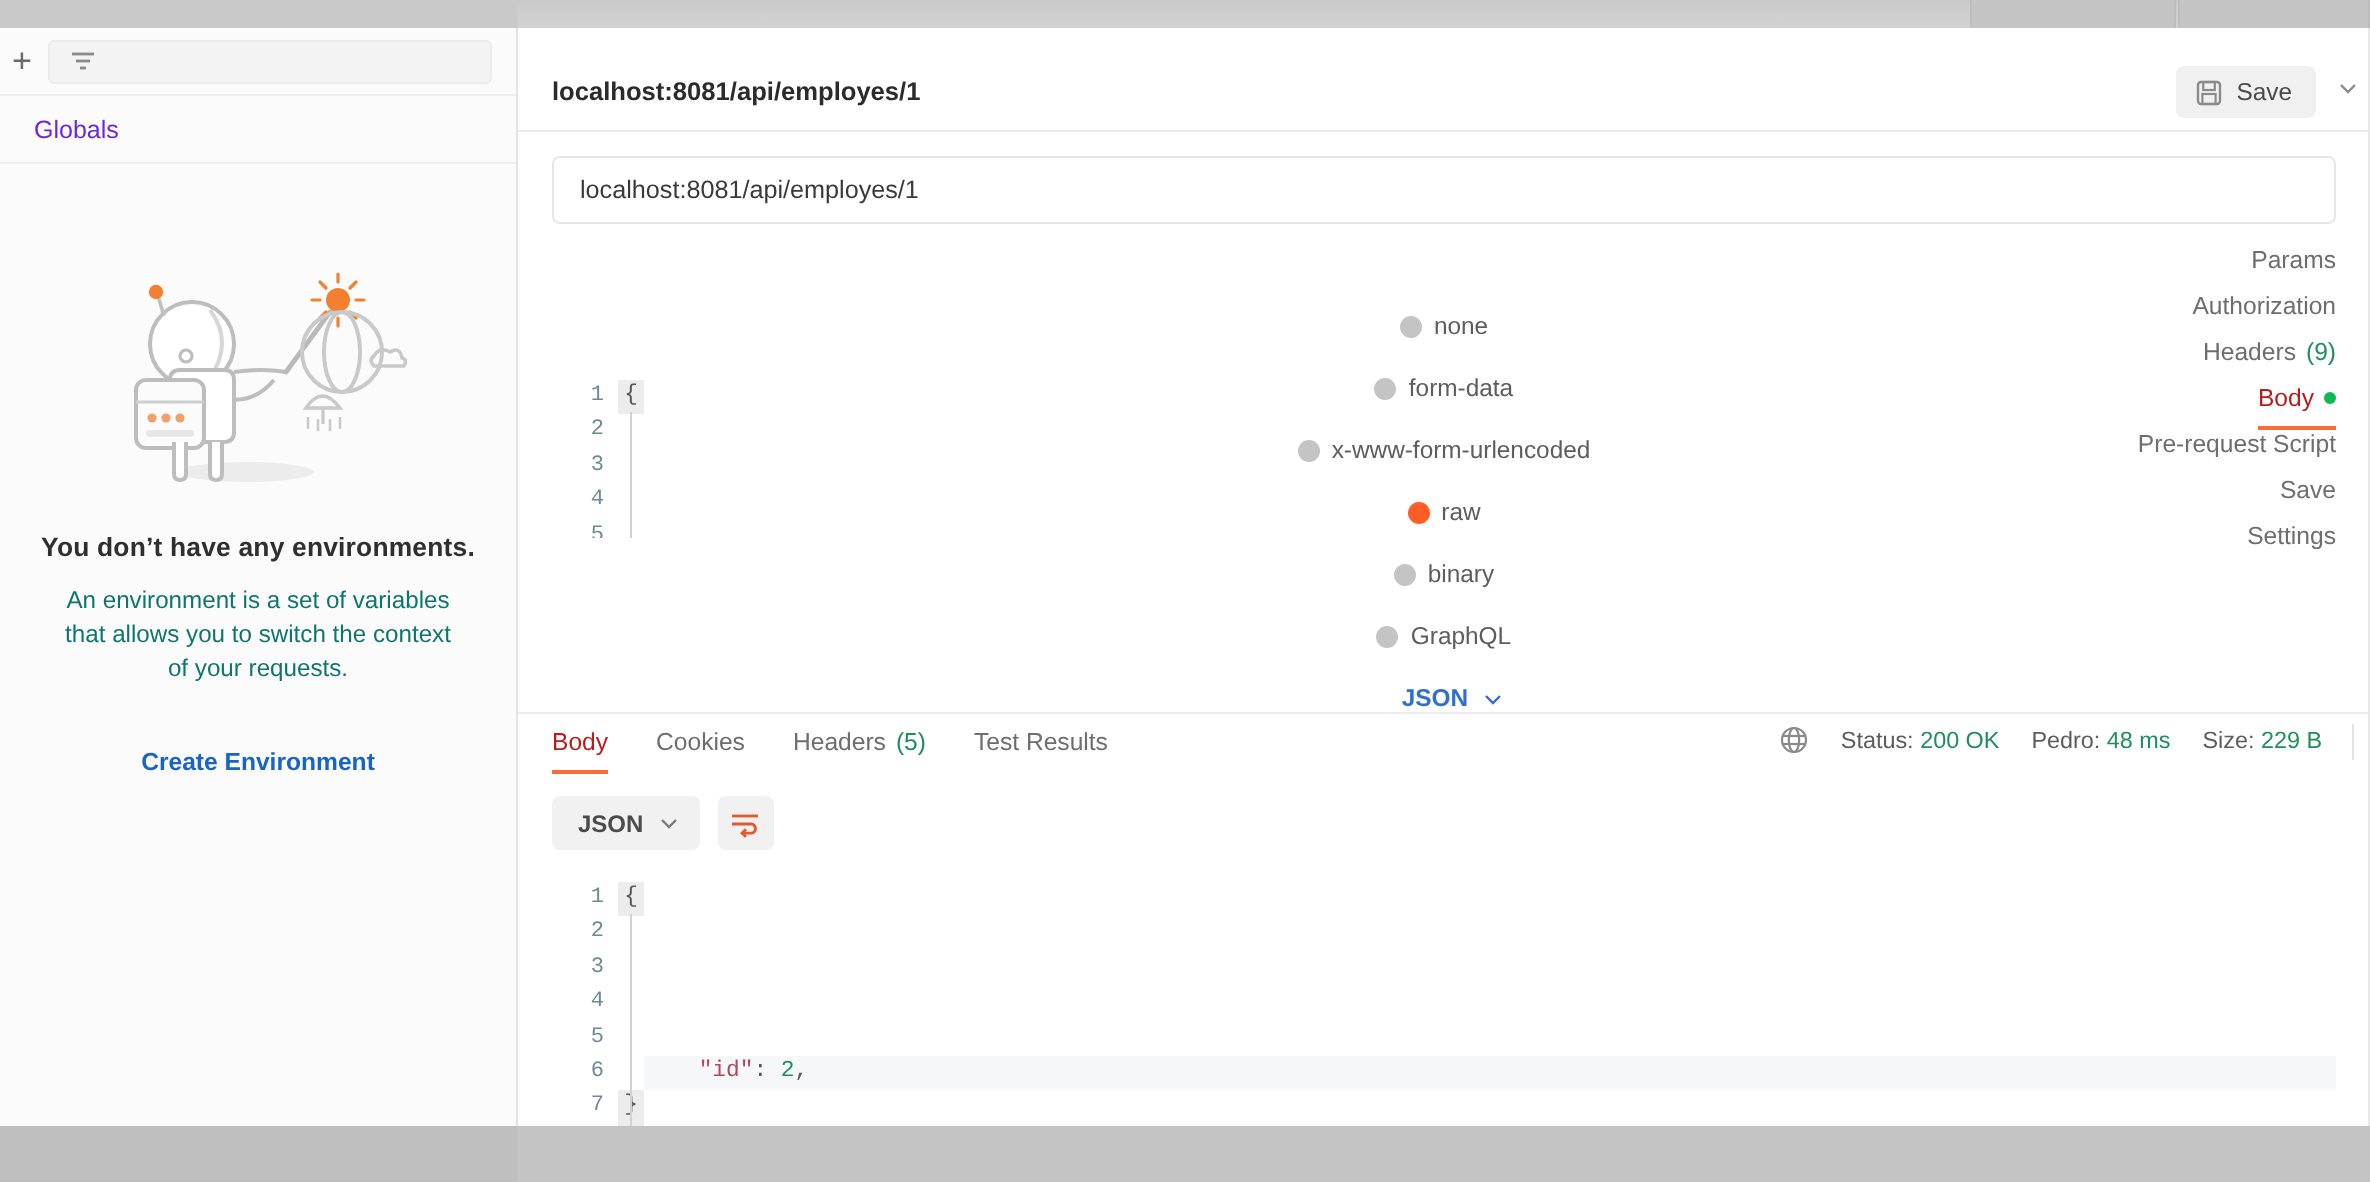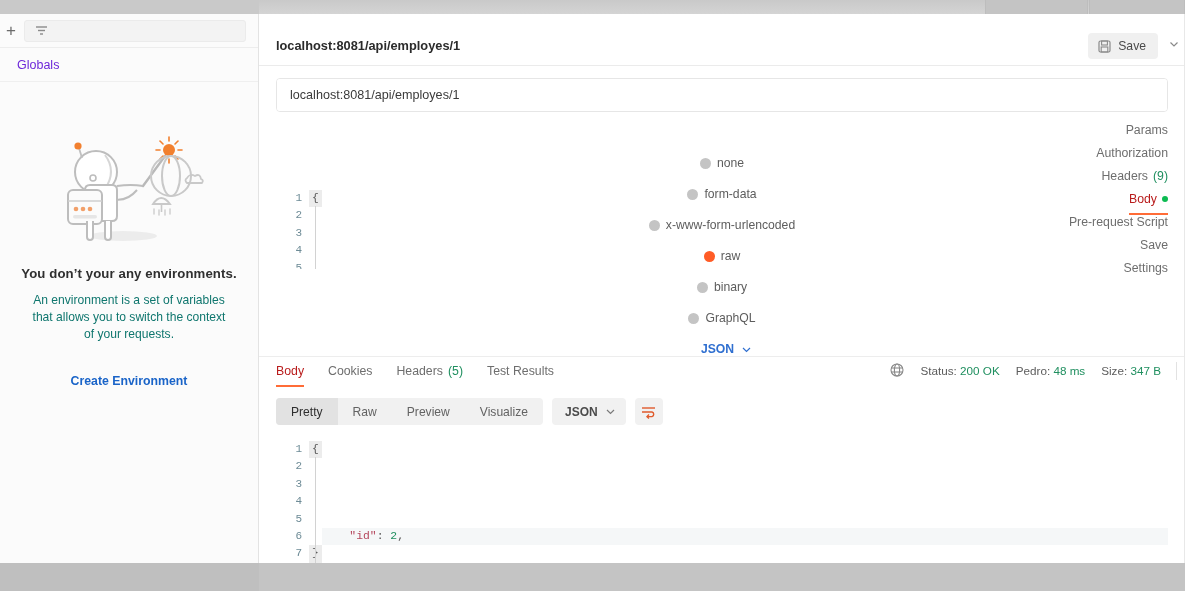--- a/index.html
+++ b/index.html
@@ -268,21 +268,21 @@
         <rect x="19" y="70" width="34" height="34" rx="5" fill="#fbfbfb" stroke="#bdbdbd" stroke-width="2"></rect>
         <line x1="19" y1="81" x2="53" y2="81" stroke="#cfcfcf" stroke-width="1.6"></line>
         <circle cx="27" cy="89" r="2.3" fill="#f2a06a"></circle>
         <circle cx="34" cy="89" r="2.3" fill="#f2a06a"></circle>
         <circle cx="41" cy="89" r="2.3" fill="#f2a06a"></circle>
         <rect x="24" y="95" width="24" height="3.4" rx="1.7" fill="#e6e6e6"></rect>
 
         <path d="M44 101 v16 q0 3 -3 3 t-3 -3 v-16" fill="#ffffff" stroke="#bdbdbd" stroke-width="2"></path>
         <path d="M62 101 v16 q0 3 -3 3 t-3 -3 v-16" fill="#ffffff" stroke="#bdbdbd" stroke-width="2"></path>
       </svg>
-      <div class="empty-title">You don’t your any environments.</div>
+      <div class="empty-title">You don’t have any environments.</div>
       <div class="empty-desc">An environment is a set of variables that allows you to switch the context of your requests.</div>
       <div class="empty-link">Create Environment</div>
     </div>
   </div>
 
   <div class="main">
 
     <div class="reqheader">
       <div class="reqtitle">localhost:8081/api/employes/1</div>
       <div class="savebtn">
@@ -419,41 +419,27 @@
           <div>
             <span>Status:</span>
             <span class="val">200 OK</span>
           </div>
           <div>
             <span>Pedro:</span>
             <span class="val">48 ms</span>
           </div>
           <div>
             <span>Size:</span>
-            <span class="val">347 B</span>
+            <span class="val">229 B</span>
           </div>
         </div>
         <div class="sb-divider"></div>
       </div>
 
       <div class="viewrow">
-        <div class="segs">
-          <div class="seg active">
-              <span>Pretty</span>
-            </div>
-          <div class="seg">
-              <span>Raw</span>
-            </div>
-          <div class="seg">
-              <span>Preview</span>
-            </div>
-          <div class="seg">
-              <span>Visualize</span>
-            </div>
-        </div>
         <div class="jsonbox">
           <b>JSON</b>
           <svg width="11" height="11" viewBox="0 0 11 11">
             <path d="M2 4 L5.5 7.5 L9 4" fill="none" stroke="#7a7a7a" stroke-width="1.2"></path>
           </svg>
         </div>
         <div class="wrapbtn">
           <svg width="15" height="14" viewBox="0 0 15 14">
             <line x1="1" y1="3" x2="14" y2="3" stroke="#e05a2b" stroke-width="1.4"></line>
             <path d="M1 7 H11 a2.4 2.4 0 0 1 0 4.6 H6.5" fill="none" stroke="#e05a2b" stroke-width="1.4"></path>

